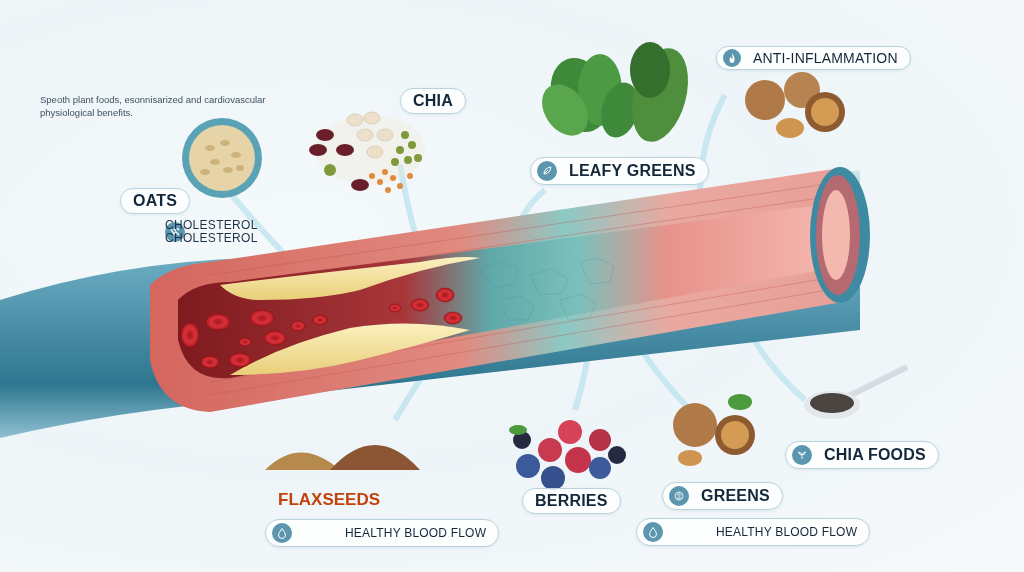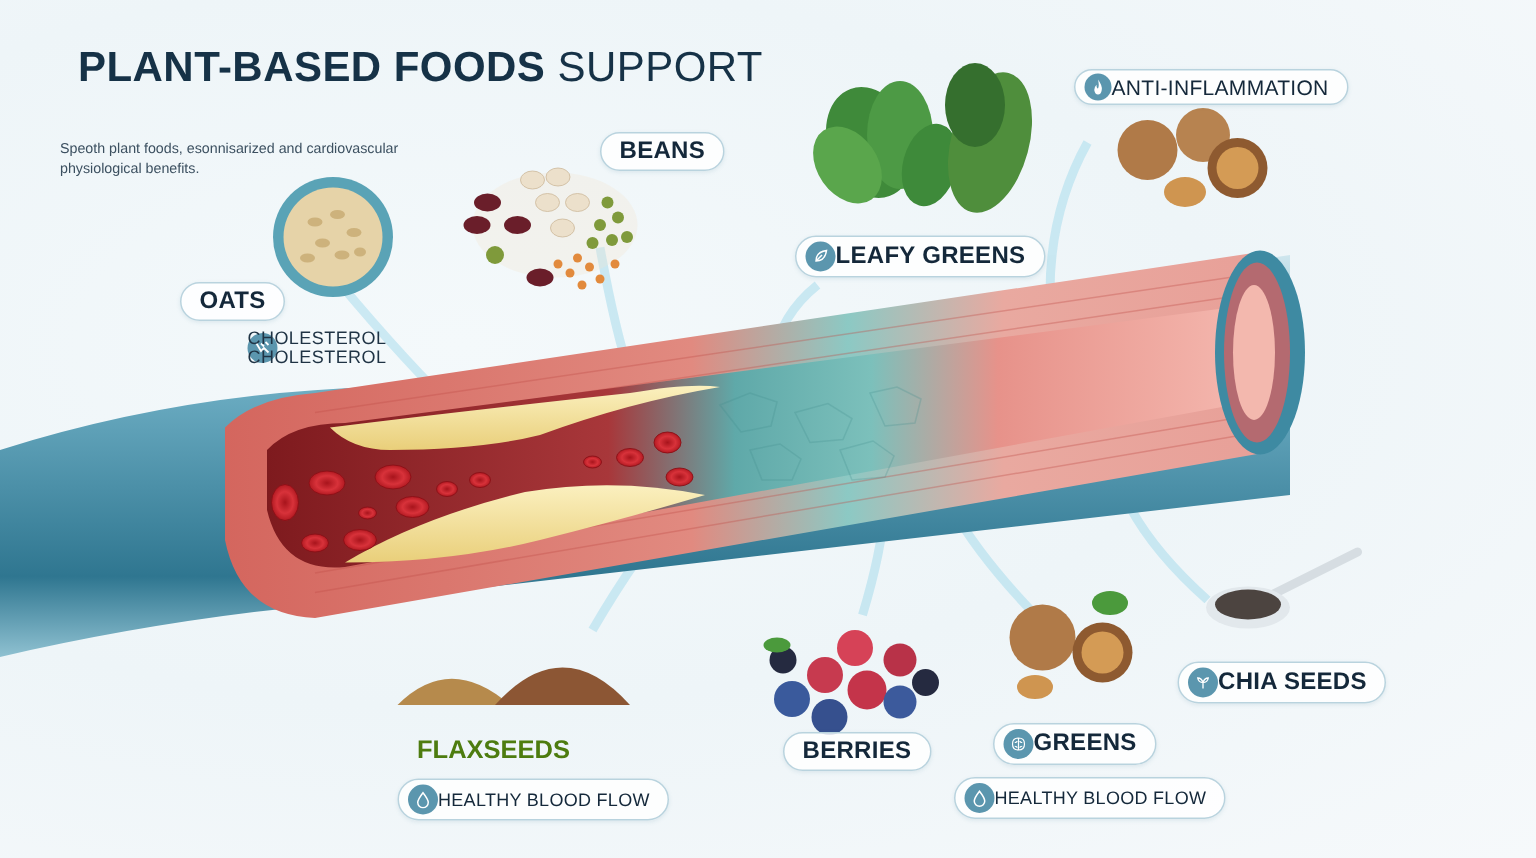--- a/index.html
+++ b/index.html
@@ -19,38 +19,38 @@
     color: #163247; letter-spacing: 0.3px;
   }
   .title .light { font-weight: 400; }
   .subtitle {
     left: 40px; top: 93px; width: 230px;
     font-size: 9.5px; line-height: 13px; color: #3c5060;
   }
 
   
   .pill {
-    position: absolute; display: flex; align-items: center; gap: 0;
+    position: absolute; display: flex; align-items: center; gap: 12px;
     background: rgba(255,255,255,0.85);
     border: 1.5px solid #b9d3de; border-radius: 14px;
     padding: 3px 12px 3px 6px;
     box-shadow: 0 1px 3px rgba(90,140,160,0.15);
     color: #14283a;
   }
   .pill.noicon { padding: 3px 12px; }
   .pill .txt { font-weight: 700; font-size: 16px; letter-spacing: 0.2px; }
-  .pill .txt.sm { font-weight: 400; font-size: 12px; }
+  .pill .txt.sm { font-weight: 400; font-size: 12px; margin-left: 41px; }
   .pill .txt.md { font-weight: 400; font-size: 14px; }
   .icon-circle {
     width: 20px; height: 20px; border-radius: 50%;
     background: #5b96ae; display: flex; align-items: center; justify-content: center;
     flex-shrink: 0;
   }
   .icon-circle svg { width: 12px; height: 12px; }
-  .plain-label { position: absolute; font-weight: 700; font-size: 17px; color: #4d7c0f; }
+  .plain-label { position: absolute; font-weight: 700; font-size: 17px; color: #c2410c; }
   .benefit-text { position: absolute; font-size: 12px; line-height: 13px; color: #1f3344; letter-spacing: 0.3px; }
 
   
   svg.scene { position: absolute; left: 0; top: 0; }
 </style>
 </head>
 <body>
 
 <svg class="scene" width="1024" height="572" viewBox="0 0 1024 572">
   <defs>
@@ -239,41 +239,40 @@
   </g>
 
   <g>
     <path d="M845 398 L905 368" stroke="#d6dde2" stroke-width="6" stroke-linecap="round"></path>
     <ellipse cx="832" cy="405" rx="28" ry="14" fill="#e2e8ec"></ellipse>
     <ellipse cx="832" cy="403" rx="22" ry="10" fill="#4c4440"></ellipse>
   </g>
 </svg>
 
 <div class="abs title">
-  <div><span>PLANT-BASED FOODS</span><span class="light"> SUPPORT</span></div>
 </div>
 <div class="abs subtitle">Speoth plant foods, esonnisarized and cardiovascular physiological benefits.</div>
 
 <div class="pill noicon" style="left:120px; top:188px;">
   <span class="txt">OATS</span>
 </div>
 <div class="abs" style="left:124px; top:222px; display:flex; align-items:center; gap:8px;margin-left:41px;">
   <span class="icon-circle">
     <svg viewBox="0 0 12 12">
         <path d="M2 3 L5 8 L7 6 L10 9 M5 3 L7 5 M8 2 L10 4" stroke="#fff" stroke-width="1.2" fill="none"></path>
       </svg>
   </span>
   <span class="benefit-text">
     <div>CHOLESTEROL</div>
     <div>CHOLESTEROL</div>
   </span>
 </div>
 
 <div class="pill noicon" style="left:400px; top:88px;">
-  <span class="txt">BEANS</span>
+  <span class="txt">CHIA</span>
 </div>
 
 <div class="pill" style="left:530px; top:157px;justify-content:flex-end;">
   <span class="icon-circle">
     <svg viewBox="0 0 12 12">
         <path d="M3 9 Q3 3 10 2 Q9 9 3 9 Z M3 9 L7 5" stroke="#fff" stroke-width="1" fill="none"></path>
       </svg>
   </span>
   <span class="txt">LEAFY GREENS</span>
 </div>
@@ -317,14 +316,14 @@
   </span>
   <span class="txt sm">HEALTHY BLOOD FLOW</span>
 </div>
 
 <div class="pill" style="left:785px; top:441px;">
   <span class="icon-circle">
     <svg viewBox="0 0 12 12">
         <path d="M6 10 L6 5 M6 6 Q3 6 2.5 3 Q5 3 6 6 M6 6 Q9 6 9.5 3 Q7 3 6 6" stroke="#fff" stroke-width="0.9" fill="none"></path>
       </svg>
   </span>
-  <span class="txt">CHIA SEEDS</span>
+  <span class="txt">CHIA FOODS</span>
 </div>
 
 </body></html>

